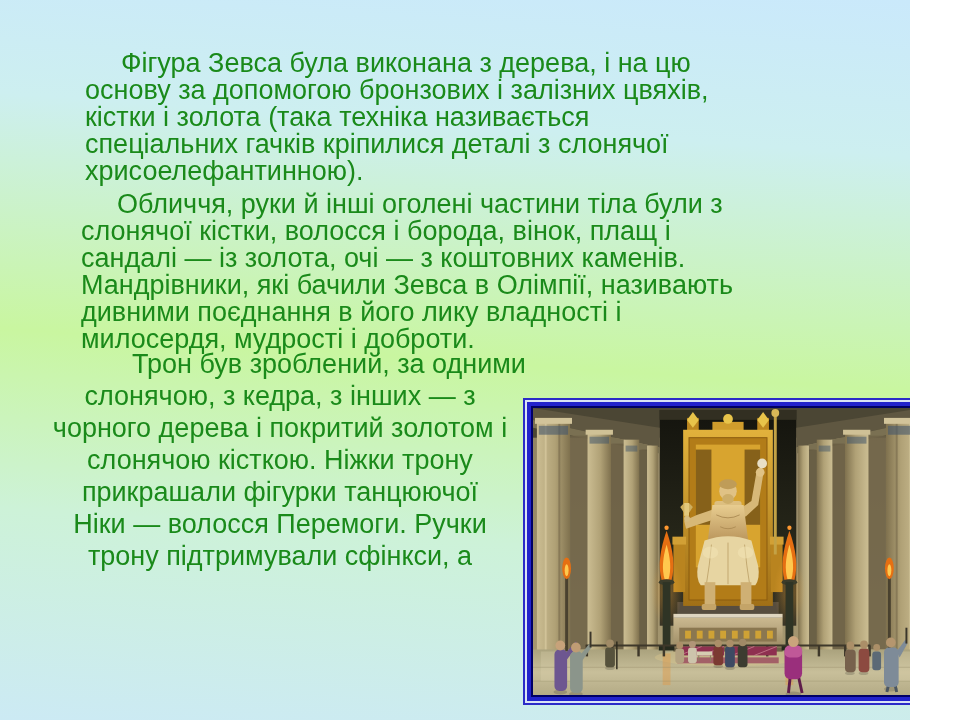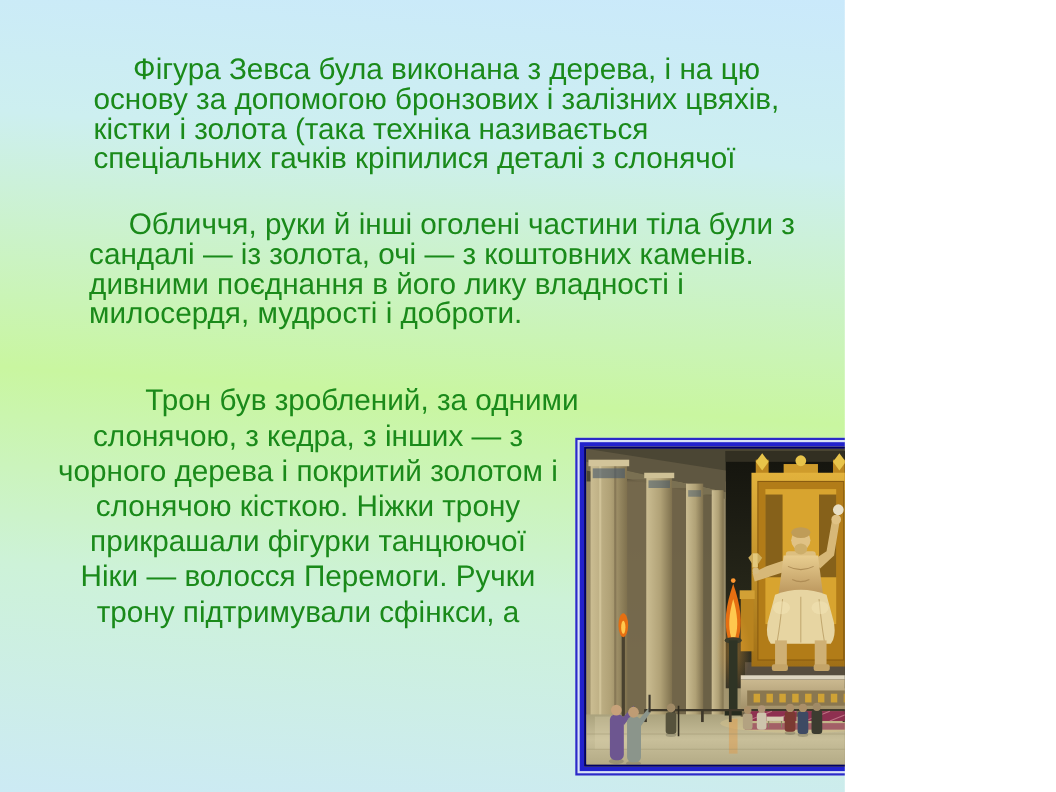--- a/index.html
+++ b/index.html
@@ -1,17 +1,17 @@
 <!DOCTYPE html>
 <html><head>
 <meta charset="utf-8">
 <style>
   html,body{margin:0;padding:0;}
   .slide{
-    position:relative;width:768px;height:720px;overflow:hidden;
+    position:relative;width:910px;height:720px;overflow:hidden;
     background:linear-gradient(184deg,#cae9fb 0%,#cdeff0 20%,#c9f6a0 50%,#cdf2d8 73%,#cceaf4 100%);
     font-family:"Liberation Sans",sans-serif;
     color:#1a8a1a;
   }
   .para{position:absolute;font-size:27px;font-weight:400;}
   .p1{left:85px;top:50px;width:665px;line-height:27px;}
   .p2{left:81px;top:191px;width:680px;line-height:27px;}
   .p3{left:30px;top:348px;width:500px;line-height:32px;text-align:center;}
   .line{white-space:nowrap;}
   .indent{padding-left:36px;}
@@ -28,25 +28,28 @@
 </head>
 <body>
 
 <div class="slide">
 
   <div class="para p1">
     <div class="line indent">Фігура Зевса була виконана з дерева, і на цю</div>
     <div class="line">основу за допомогою бронзових і залізних цвяхів,</div>
     <div class="line">кістки і золота (така техніка називається</div>
     <div class="line">спеціальних гачків кріпилися деталі з слонячої</div>
+    <div class="line">хрисоелефантинною).</div>
   </div>
 
   <div class="para p2">
     <div class="line indent">Обличчя, руки й інші оголені частини тіла були з</div>
+    <div class="line">слонячої кістки, волосся і борода, вінок, плащ і</div>
     <div class="line">сандалі — із золота, очі — з коштовних каменів.</div>
+    <div class="line">Мандрівники, які бачили Зевса в Олімпії, називають</div>
     <div class="line">дивними поєднання в його лику владності і</div>
     <div class="line">милосердя, мудрості і доброти.</div>
   </div>
 
   <div class="para p3">
     <div class="line indent-lg">Трон був зроблений, за одними</div>
     <div class="line">слонячою, з кедра, з інших — з</div>
     <div class="line">чорного дерева і покритий золотом і</div>
     <div class="line">слонячою кісткою. Ніжки трону</div>
     <div class="line">прикрашали фігурки танцюючої</div>

